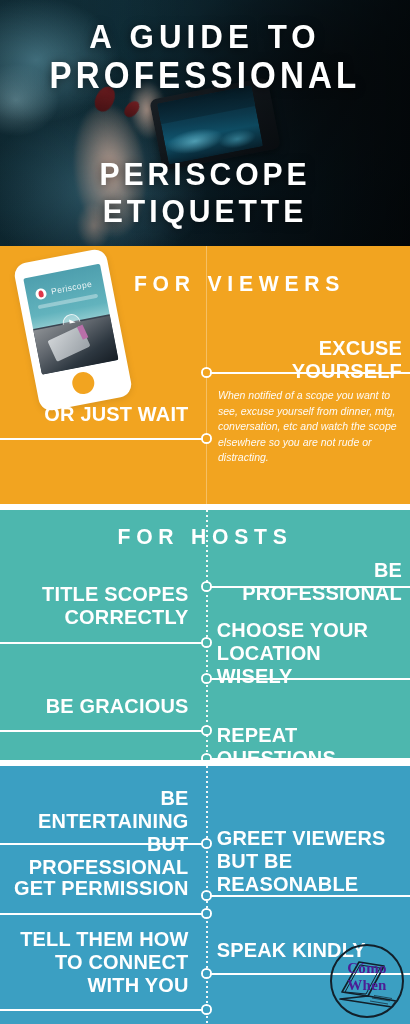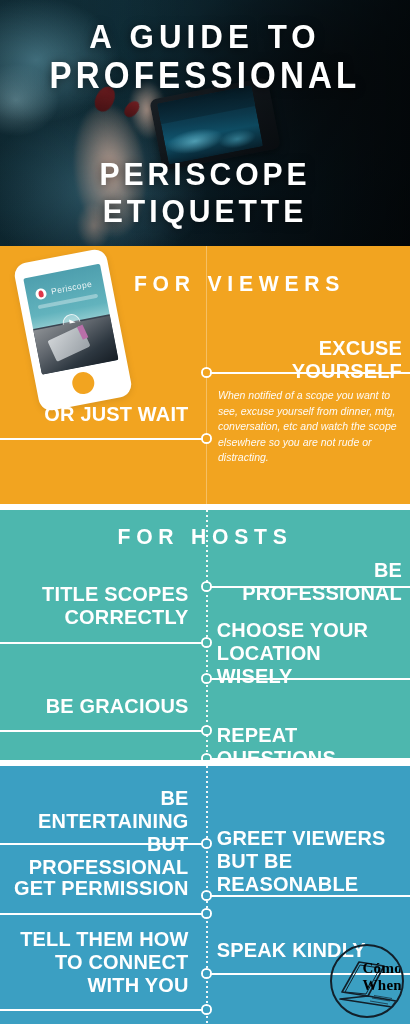--- a/index.html
+++ b/index.html
@@ -201,22 +201,22 @@
   }
 
   
   .logo{
     position:absolute; right:6px; bottom:6px; width:74px; height:74px;
     border-radius:50%; border:2.5px solid #12202a; background:transparent;
     overflow:hidden;
   }
   .logo svg{ position:absolute; left:0; top:0; }
   .logo-t1,.logo-t2{
-    position:absolute; left:0; right:0; text-align:right;
-    font-family:"Liberation Serif", serif; font-weight:700; color:#000000;
+    position:absolute; left:0; right:0; text-align:center;
+    font-family:"Liberation Serif", serif; font-weight:700; color:#4c1d95;
   }
   .logo-t1{ top:14px; font-size:15px; letter-spacing:.3px; }
   .logo-t2{ top:31px; font-size:15px; letter-spacing:.3px; }
 </style>
 </head>
 <body>
 
 <div class="page">
 
   <div class="hero">

